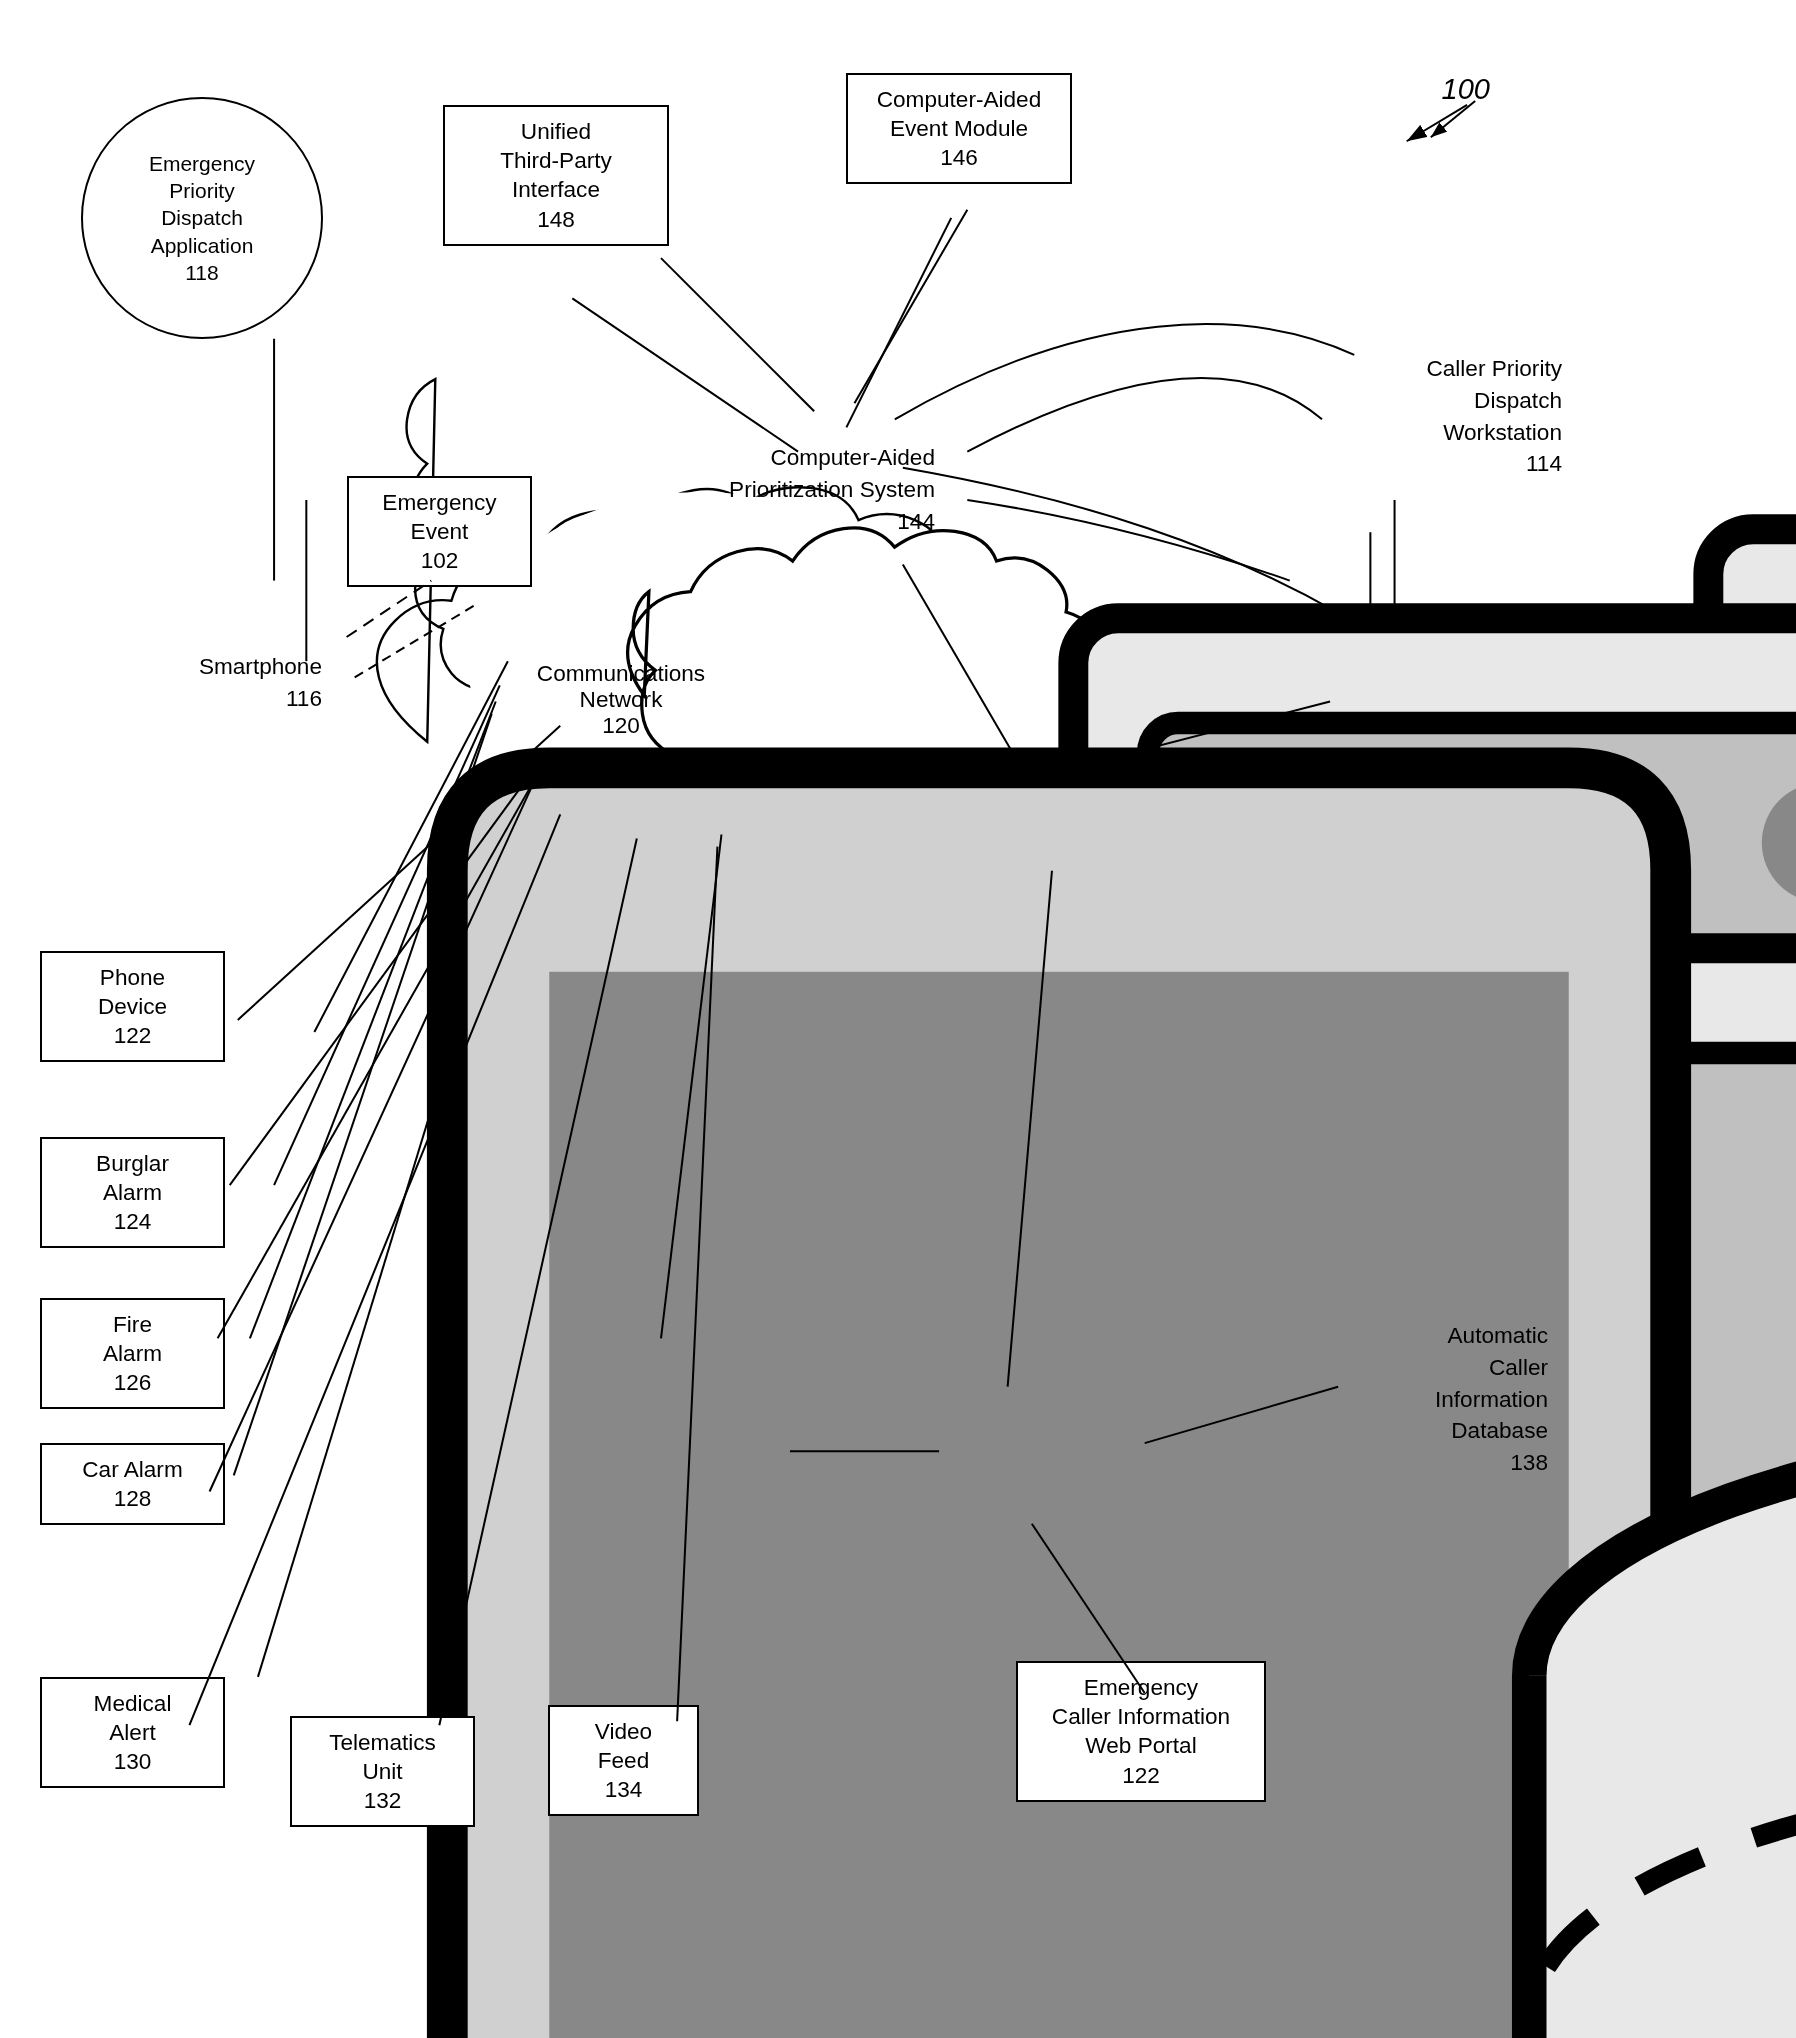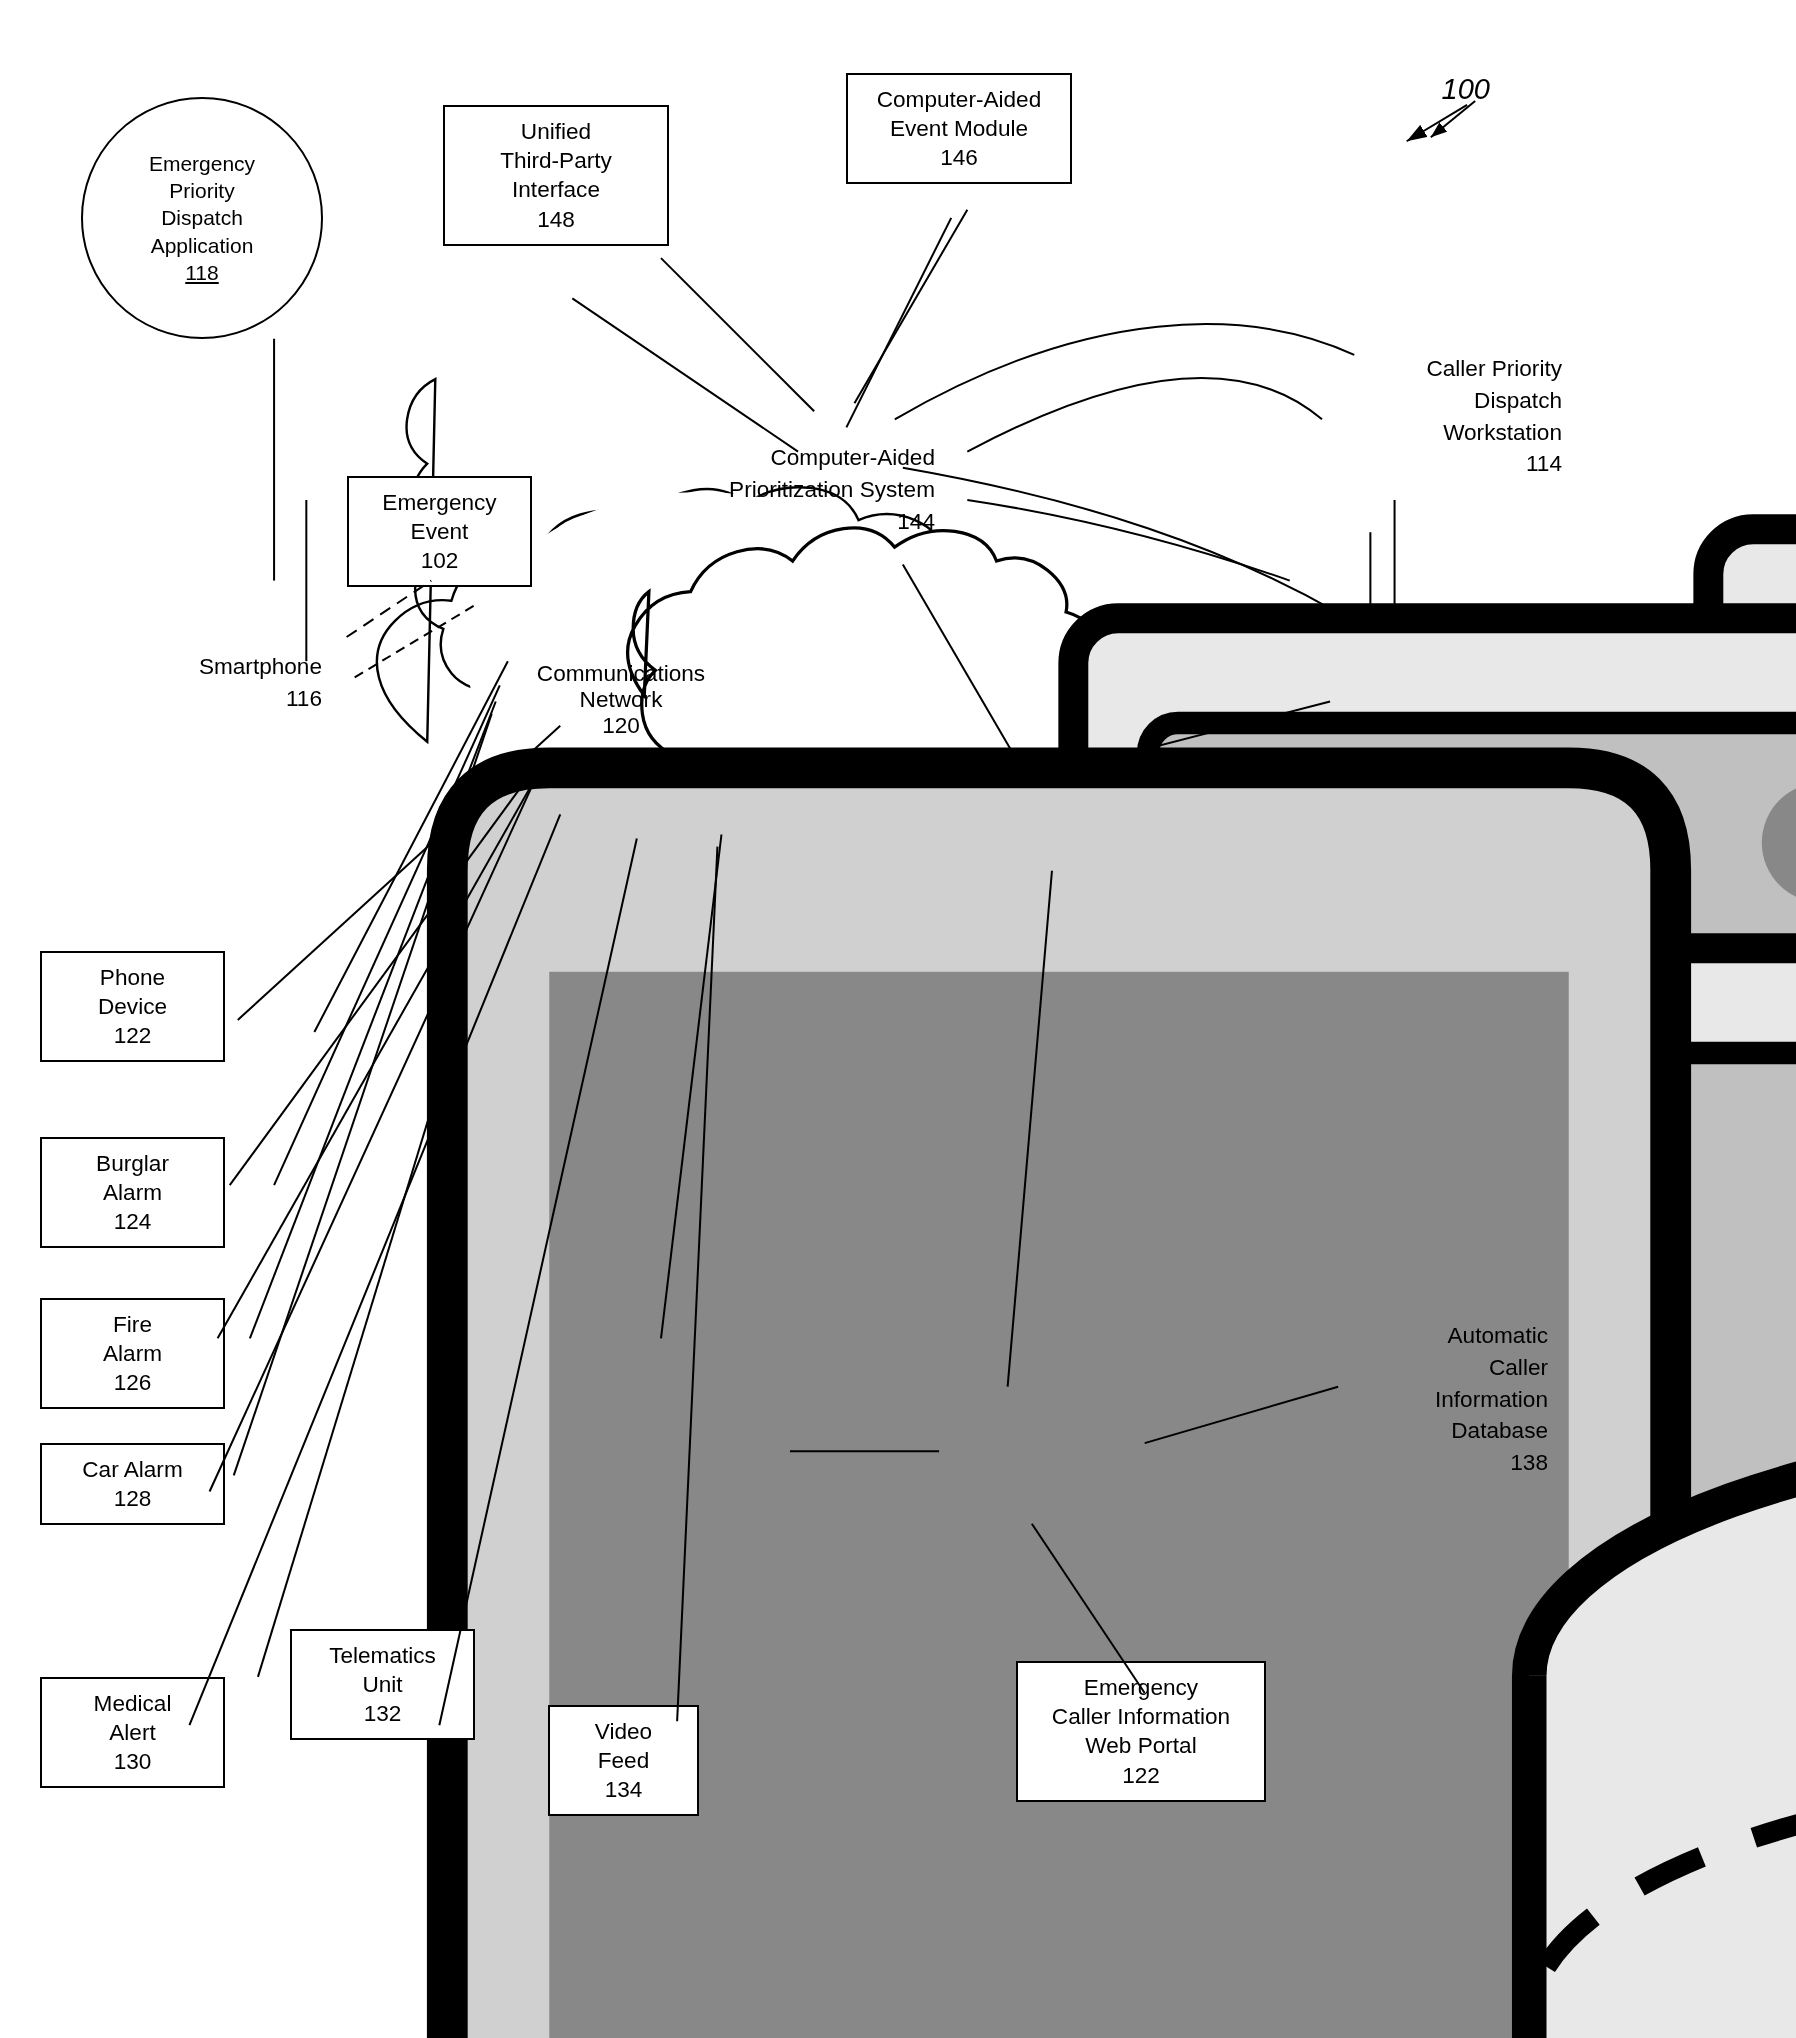--- a/index.html
+++ b/index.html
@@ -168,21 +168,21 @@
   <div class="diagram-number" style="top:73px;right:306px;">
     <span>100</span>
   </div>
 
   <div class="node-circle" style="top:97px;left:81px;width:242px;height:242px;">
     <div>
       <div style="white-space:pre-line;font-size:21px;">Emergency
 Priority
 Dispatch
 Application</div>
-      <div style="font-size:21px;text-decoration:underline;">118</div>
+      <div style="font-size:21px;">118</div>
     </div>
   </div>
 
   <div class="node-box" style="top:105px;left:443px;width:226px;">
     <div style="white-space:pre-line;">Unified
 Third-Party
 Interface</div>
     <div>148</div>
   </div>
 
@@ -293,21 +293,21 @@
   <div class="node-box" style="top:1443px;left:40px;width:185px;">
     <div>Car Alarm</div>
     <div>128</div>
   </div>
 
   <div class="node-box" style="top:1677px;left:40px;width:185px;">
     <div>Medical<br>Alert</div>
     <div>130</div>
   </div>
 
-  <div class="node-box" style="top:1629px;left:290px;width:185px;">
+  <div class="node-box" style="top:1716px;left:290px;width:185px;">
     <div>Telematics<br>Unit</div>
     <div>132</div>
   </div>
 
   <div class="node-box" style="top:1677px;left:548px;width:151px;margin-top:28px;">
     <div>Video<br>Feed</div>
     <div>134</div>
   </div>
 
 

